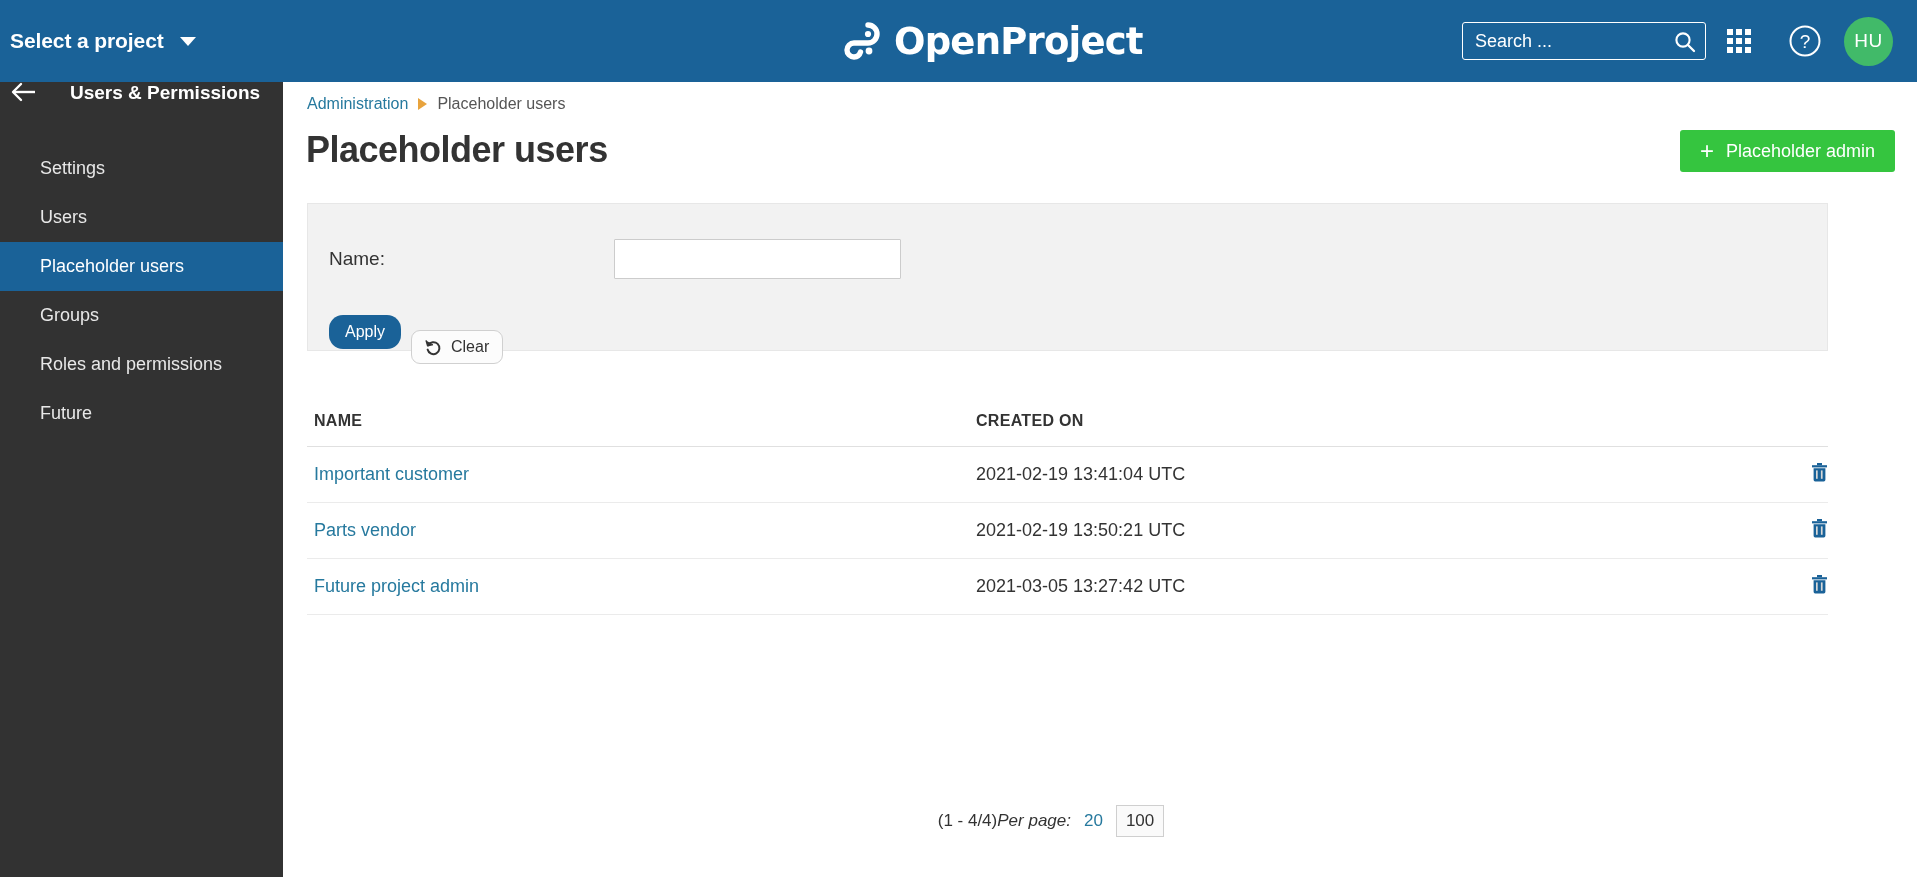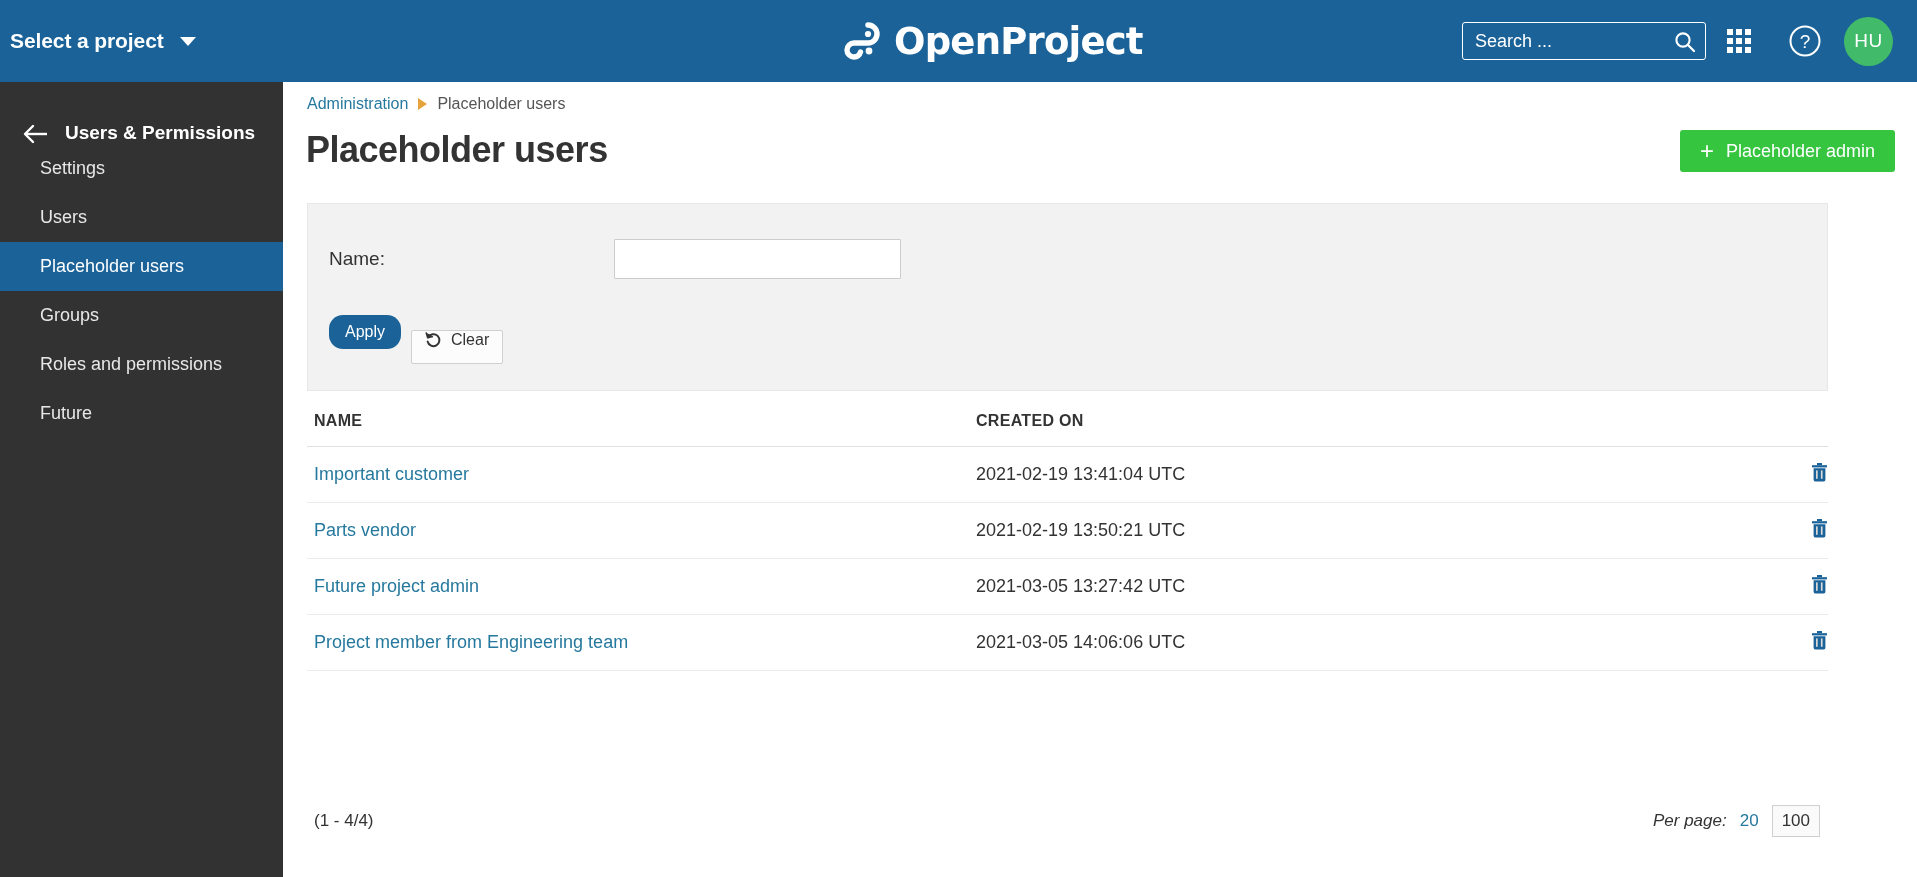--- a/index.html
+++ b/index.html
@@ -128,23 +128,23 @@
   
   #sidebar {
     position: absolute;
     top: 82px; left: 0;
     width: 283px; height: 795px;
     background: #323232;
   }
   #sidebar-head {
     height: 62px;
     display: flex;
-    align-items: flex-end;
-    padding-left: 22px;
-    gap: 16px;
+    align-items: flex-start;
+    padding-left: 10px;
+    gap: 33px;
     cursor: pointer;
   }
   #sidebar-head .title {
     color: #ffffff;
     font-size: 19px;
     font-weight: bold;
   }
   .side-item {
     height: 49px;
     display: flex;
@@ -208,21 +208,21 @@
     align-items: center;
     gap: 12px;
     cursor: pointer;
   }
   .plus-glyph { font-size: 24px; line-height: 1; font-weight: 300; }
 
   
   #filter-panel {
     position: absolute;
     top: 121px; left: 24px;
-    width: 1521px; height: 188px;
+    width: 1521px; height: 148px;
     background: #f2f2f2;
     border: 1px solid #e7e7e7;
   }
   #name-label {
     position: absolute;
     left: 21px; top: 44px;
     font-size: 19px;
     color: #333333;
   }
   #name-input {
@@ -251,25 +251,25 @@
     cursor: pointer;
   }
   #clear-btn {
     position: absolute;
     left: 103px; top: 126px;
     height: 34px;
     padding: 0 13px;
     background: #fcfcfc;
     color: #333333;
     border: 1px solid #d0d0d0;
-    border-radius: 2px;
+    border-radius: 9px;
     font-size: 16px;
     font-family: "Liberation Sans", sans-serif;
     display: flex;
-    align-items: flex-start;
+    align-items: center;
     gap: 9px;
     cursor: pointer;
   }
 
   
   #table-wrap {
     position: absolute;
     top: 330px; left: 24px;
     width: 1521px;
   }
@@ -303,25 +303,25 @@
   td.c-act { text-align: right; padding-right: 12px; }
   .trash-btn {
     display: inline-block;
     cursor: pointer;
     line-height: 1;
   }
 
   
   #pager {
     position: absolute;
-    top: 723px; left: 24px;
+    top: 723px; left: 8px;
     width: 1521px;
     display: flex;
     align-items: center;
-    justify-content: space-between;
+    justify-content: center;
     font-size: 17px;
     color: #333333;
   }
   #range-count { padding-left: 7px; color: #333333; }
   #perpage {
     display: flex;
     align-items: center;
     gap: 13px;
     padding-right: 8px;
   }
@@ -517,37 +517,20 @@
               <svg width="17" height="20" viewBox="0 0 17 20">
                 <rect x="1" y="3.2" width="15" height="2.2" fill="#1a6298"></rect>
                 <rect x="6" y="1" width="5" height="2.2" fill="#1a6298"></rect>
                 <path d="M2.6 6.2 h11.8 v11.6 a1.6 1.6 0 0 1 -1.6 1.6 h-8.6 a1.6 1.6 0 0 1 -1.6 -1.6 z" fill="#1a6298"></path>
                 <rect x="5" y="8.4" width="1.7" height="8.4" fill="#d8d8d8"></rect>
                 <rect x="9.9" y="8.4" width="1.7" height="8.4" fill="#d8d8d8"></rect>
               </svg>
             </span>
           </td>
         </tr>
-        <tr>
-          <td class="c-name">
-            <a>Project member from Engineering team</a>
-          </td>
-          <td class="c-date">2021-03-05 14:06:06 UTC</td>
-          <td class="c-act">
-            <span class="trash-btn">
-              <svg width="17" height="20" viewBox="0 0 17 20">
-                <rect x="1" y="3.2" width="15" height="2.2" fill="#1a6298"></rect>
-                <rect x="6" y="1" width="5" height="2.2" fill="#1a6298"></rect>
-                <path d="M2.6 6.2 h11.8 v11.6 a1.6 1.6 0 0 1 -1.6 1.6 h-8.6 a1.6 1.6 0 0 1 -1.6 -1.6 z" fill="#1a6298"></path>
-                <rect x="5" y="8.4" width="1.7" height="8.4" fill="#d8d8d8"></rect>
-                <rect x="9.9" y="8.4" width="1.7" height="8.4" fill="#d8d8d8"></rect>
-              </svg>
-            </span>
-          </td>
-        </tr>
       </tbody>
     </table>
   </div>
 
   <div id="pager">
     <span id="range-count">(1 - 4/4)</span>
     <span id="perpage">
       <span class="pp-label">Per page:</span>
       <span class="pp-opt">20</span>
       <span class="pp-opt selected">100</span>

